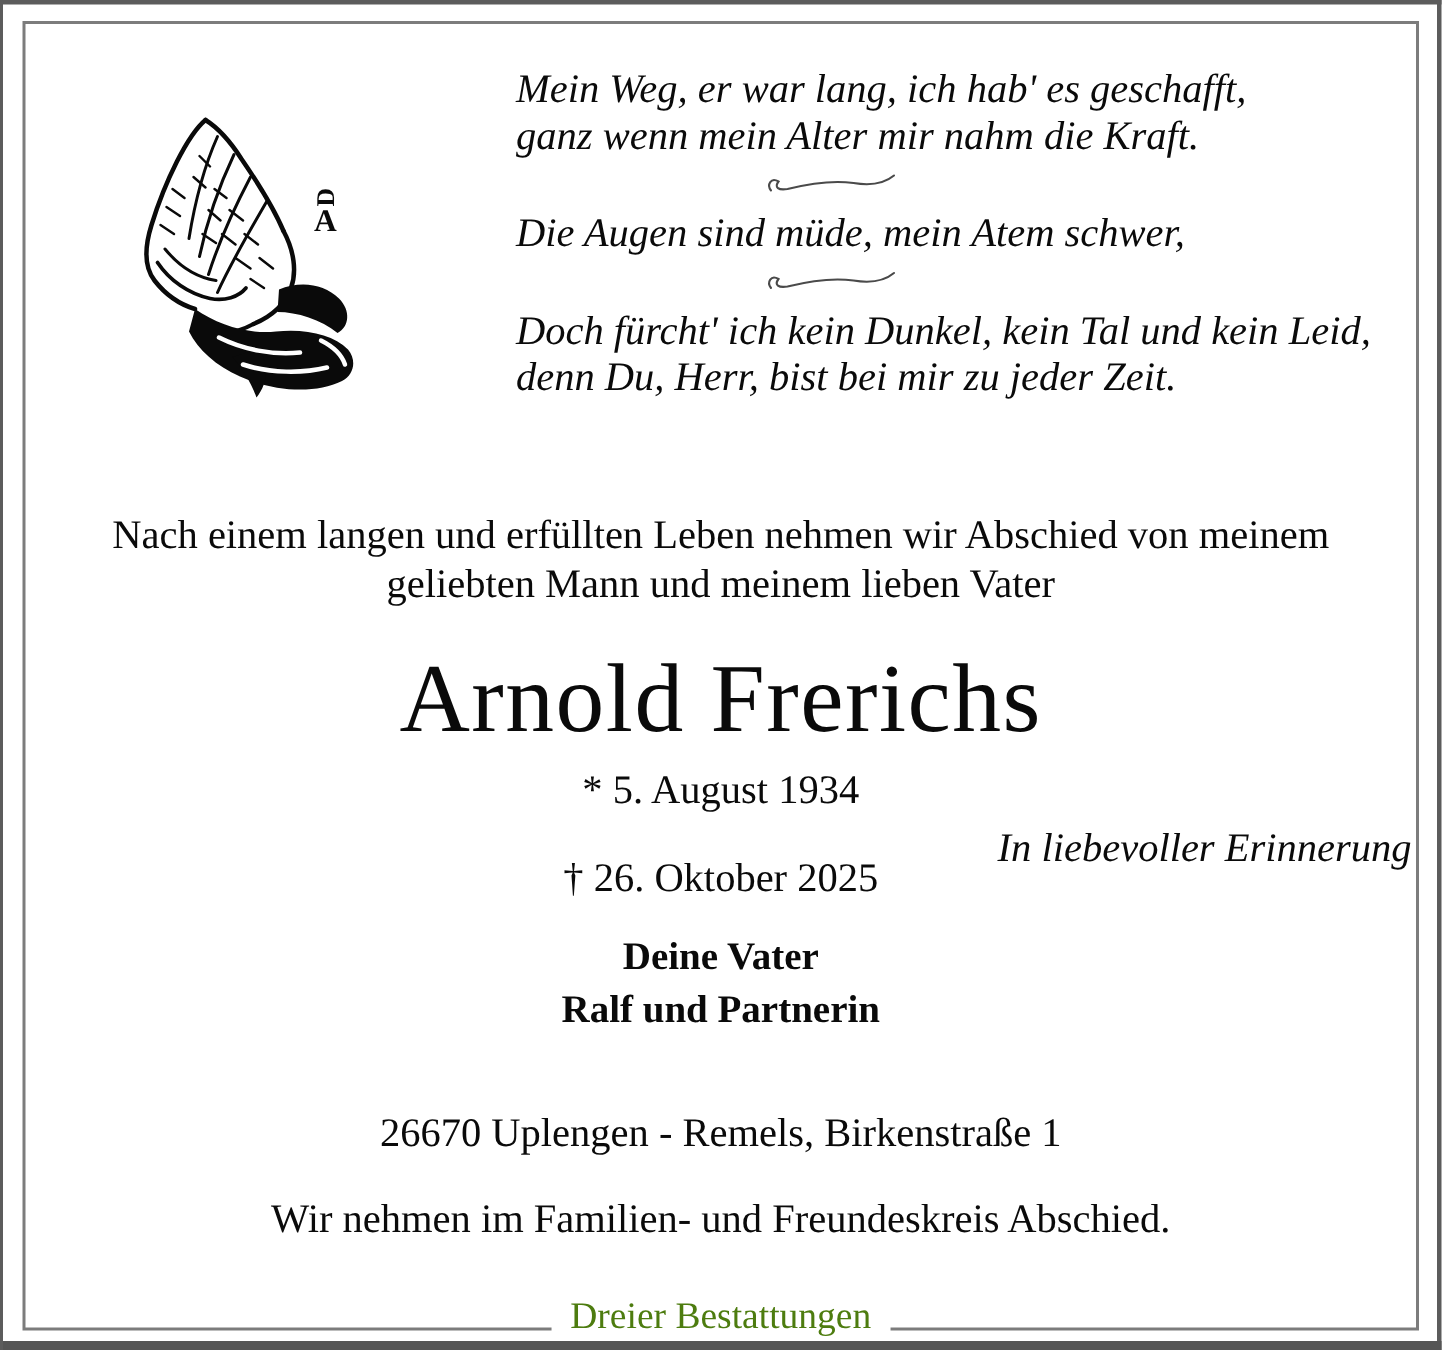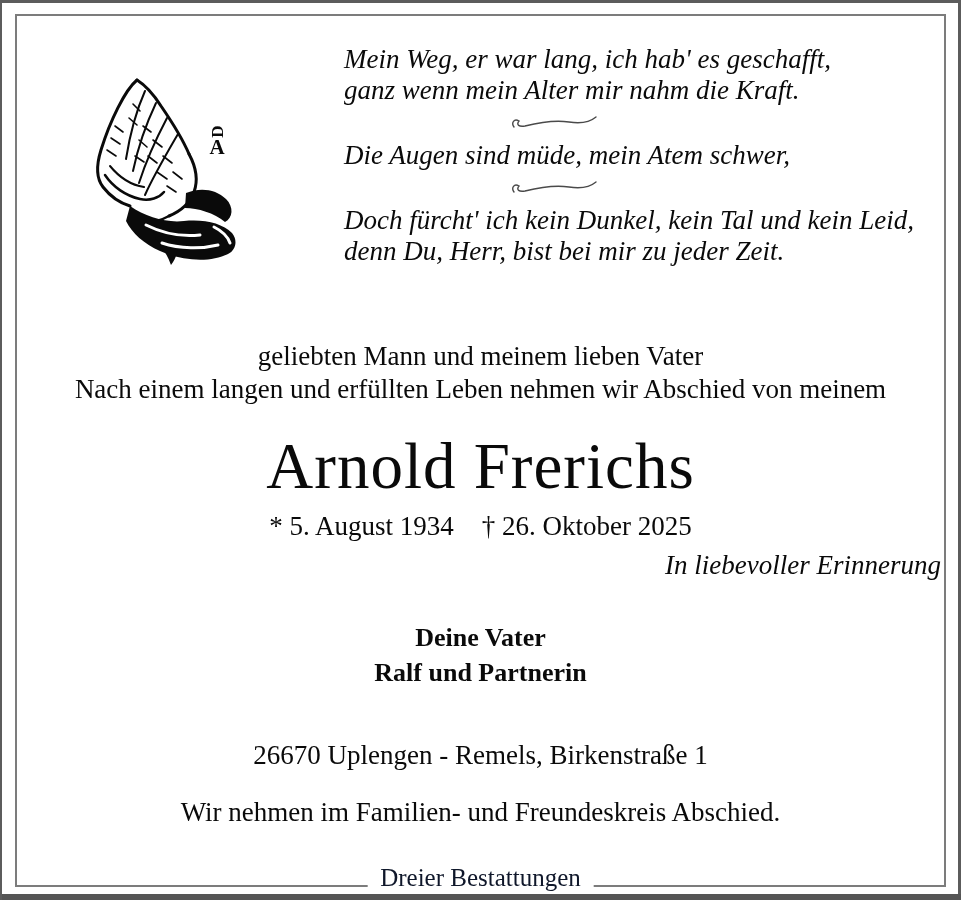--- a/index.html
+++ b/index.html
@@ -43,31 +43,31 @@
 
   .centered { position: absolute; left: 20px; right: 20px; text-align: center; }
 
   .announcement { top: 340px; font-size: 27px; line-height: 33px; }
 
   .deceased-name {
     top: 430px; font-size: 65px; line-height: 72px; letter-spacing: 1px;
   }
   .dates {
     top: 511px; font-size: 27px;
-    display: flex; justify-content: center; gap: 28px;
+    display: flex; justify-content: center; gap: 28px; flex-direction: column;
   }
   .remembrance { top: 550px; font-style: italic; font-size: 27px; text-align: right; }
   .mourners { top: 620px; font-weight: bold; font-size: 26px; line-height: 35px; }
   .address { top: 740px; font-size: 27px; }
   .closing { top: 797px; font-size: 27px; }
 
   .footer-label {
     position: absolute; left: 50%; bottom: 8px; transform: translateX(-50%);
     background: #ffffff; padding: 0 13px;
-    color: #0f172a; font-size: 25px; line-height: 29px; white-space: nowrap;
+    color: #4d7c0f; font-size: 25px; line-height: 29px; white-space: nowrap;
   }
 </style>
 </head>
 <body>
 
 <div class="edge edge-top"></div>
 <div class="edge edge-right"></div>
 <div class="edge edge-bottom"></div>
 <div class="edge edge-left"></div>
 
@@ -120,22 +120,22 @@
   <svg class="flourish" viewBox="0 0 88 18" width="88" height="18" aria-hidden="true">
     <path d="M4,13 C1,9 4,4 9,7 C6,11 9,13 15,12 C31,8 45,6 59,8 C71,10 80,8 86,3" stroke="#4a4a4a" stroke-width="1.4" fill="none" stroke-linecap="round"></path>
   </svg>
   <p class="verse">
     <span>Doch fürcht' ich kein Dunkel, kein Tal und kein Leid,</span><br>
     <span>denn Du, Herr, bist bei mir zu jeder Zeit.</span>
   </p>
 </div>
 
 <div class="centered announcement">
+  <div>Nach einem langen und erfüllten Leben nehmen wir Abschied von meinem</div>
   <div>geliebten Mann und meinem lieben Vater</div>
-  <div>Nach einem langen und erfüllten Leben nehmen wir Abschied von meinem</div>
 </div>
 
 <div class="centered deceased-name">Arnold Frerichs</div>
 <div class="centered dates">
   <span>* 5. August 1934</span>
   <span>† 26. Oktober 2025</span>
 </div>
 
 <div class="centered remembrance">In liebevoller Erinnerung</div>
 <div class="centered mourners">

